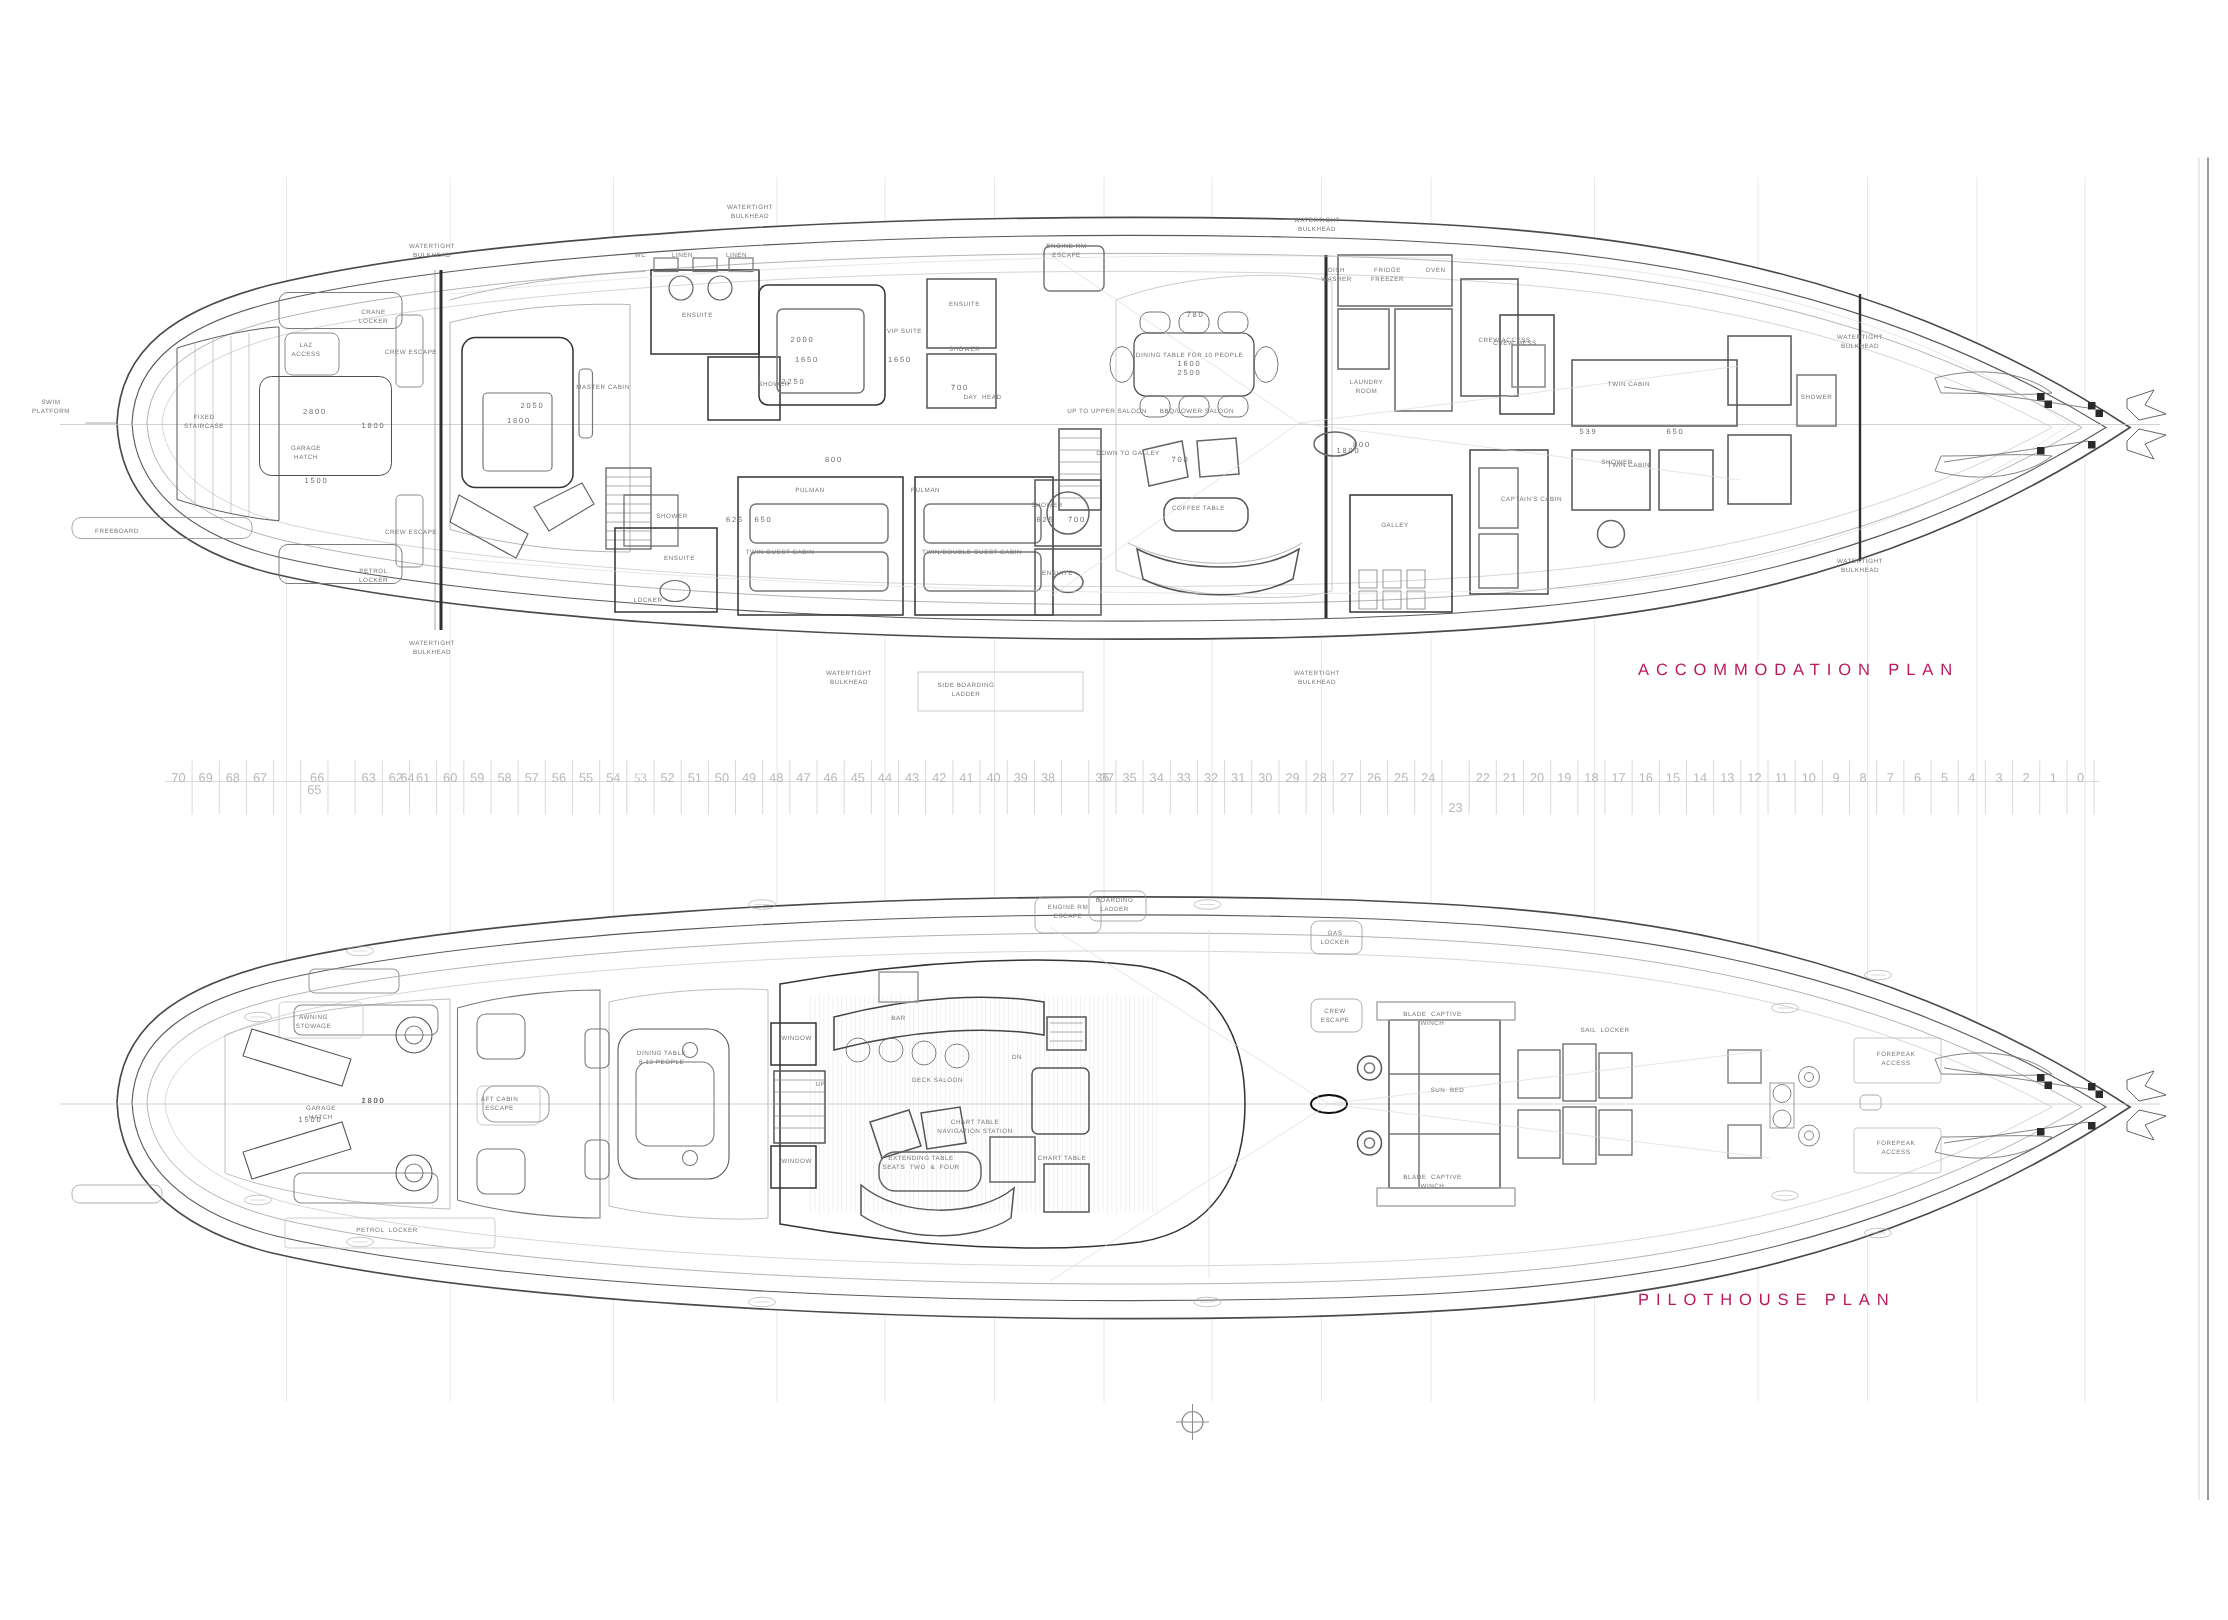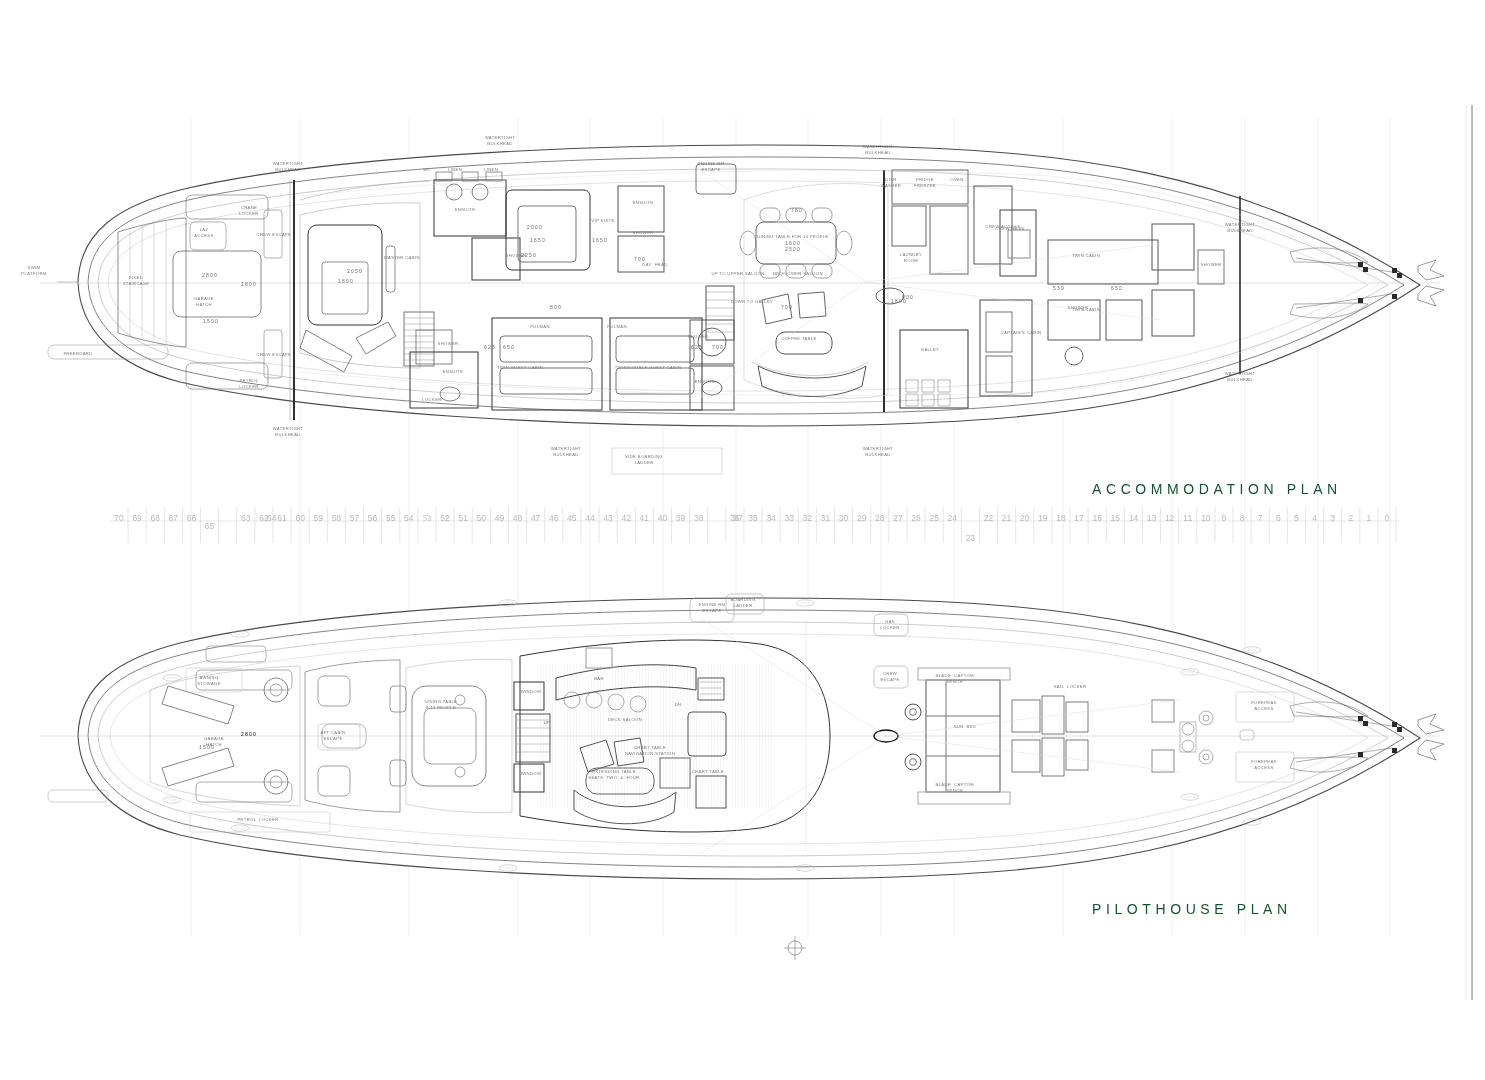--- a/index.html
+++ b/index.html
@@ -3,21 +3,21 @@
 <meta charset="utf-8">
 <style>
   html,body{margin:0;padding:0;background:#ffffff;}
   body{width:1485px;height:1080px;position:relative;overflow:hidden;
        font-family:"Liberation Sans",sans-serif;color:#555;}
   #stage{position:absolute;left:0;top:0;width:1485px;height:1080px;}
   svg.layer{position:absolute;left:0;top:0;width:1485px;height:1080px;overflow:visible;}
   .lbl{position:absolute;font-size:4.2px;letter-spacing:.35px;color:#777;
        text-align:center;white-space:pre;line-height:1.45;pointer-events:none;}
   .dim{position:absolute;font-size:5px;letter-spacing:1.2px;color:#6b6b6b;white-space:nowrap;}
-  .title{position:absolute;font-size:14px;letter-spacing:4.6px;color:#14532d;white-space:nowrap;margin-top:40px;}
+  .title{position:absolute;font-size:11px;letter-spacing:4.6px;color:#be185d;white-space:nowrap;}
   .stn{position:absolute;font-size:8.5px;color:#b9b9b9;width:20px;text-align:center;}
 </style>
 </head>
 <body>
 
 <div id="stage">
 
   <svg class="layer" viewBox="0 0 1485 1080">
     <defs>
       <g id="hatchtag">
@@ -647,21 +647,21 @@
   <div id="pilot-dim-host">
       <div class="dim" style="left: 209px; top: 731px; width: 80px; text-align: center;">2800</div>
       <div class="dim" style="left: 209px; top: 731px; width: 80px; text-align: center;">1800</div>
       <div class="dim" style="left: 167px; top: 744px; width: 80px; text-align: center;">1500</div>
     </div>
   <div id="station-host">
       <div class="stn" style="left: 109px; top: 513px;">70</div>
       <div class="stn" style="left: 127.114px; top: 513px;">69</div>
       <div class="stn" style="left: 145.229px; top: 513px;">68</div>
       <div class="stn" style="left: 163.343px; top: 513px;">67</div>
-      <div class="stn" style="left: 181.457px; top: 513px;">66</div>
+      <div class="stn" style="left: 181.457px; top: 513px; padding-left: 20px;">66</div>
       <div class="stn" style="left: 199.571px; top: 521px;">65</div>
       <div class="stn" style="left: 217.686px; top: 513px; padding-left: 44px;">64</div>
       <div class="stn" style="left: 235.8px; top: 513px;">63</div>
       <div class="stn" style="left: 253.914px; top: 513px;">62</div>
       <div class="stn" style="left: 272.029px; top: 513px;">61</div>
       <div class="stn" style="left: 290.143px; top: 513px;">60</div>
       <div class="stn" style="left: 308.257px; top: 513px;">59</div>
       <div class="stn" style="left: 326.371px; top: 513px;">58</div>
       <div class="stn" style="left: 344.486px; top: 513px;">57</div>
       <div class="stn" style="left: 362.6px; top: 513px;">56</div>

